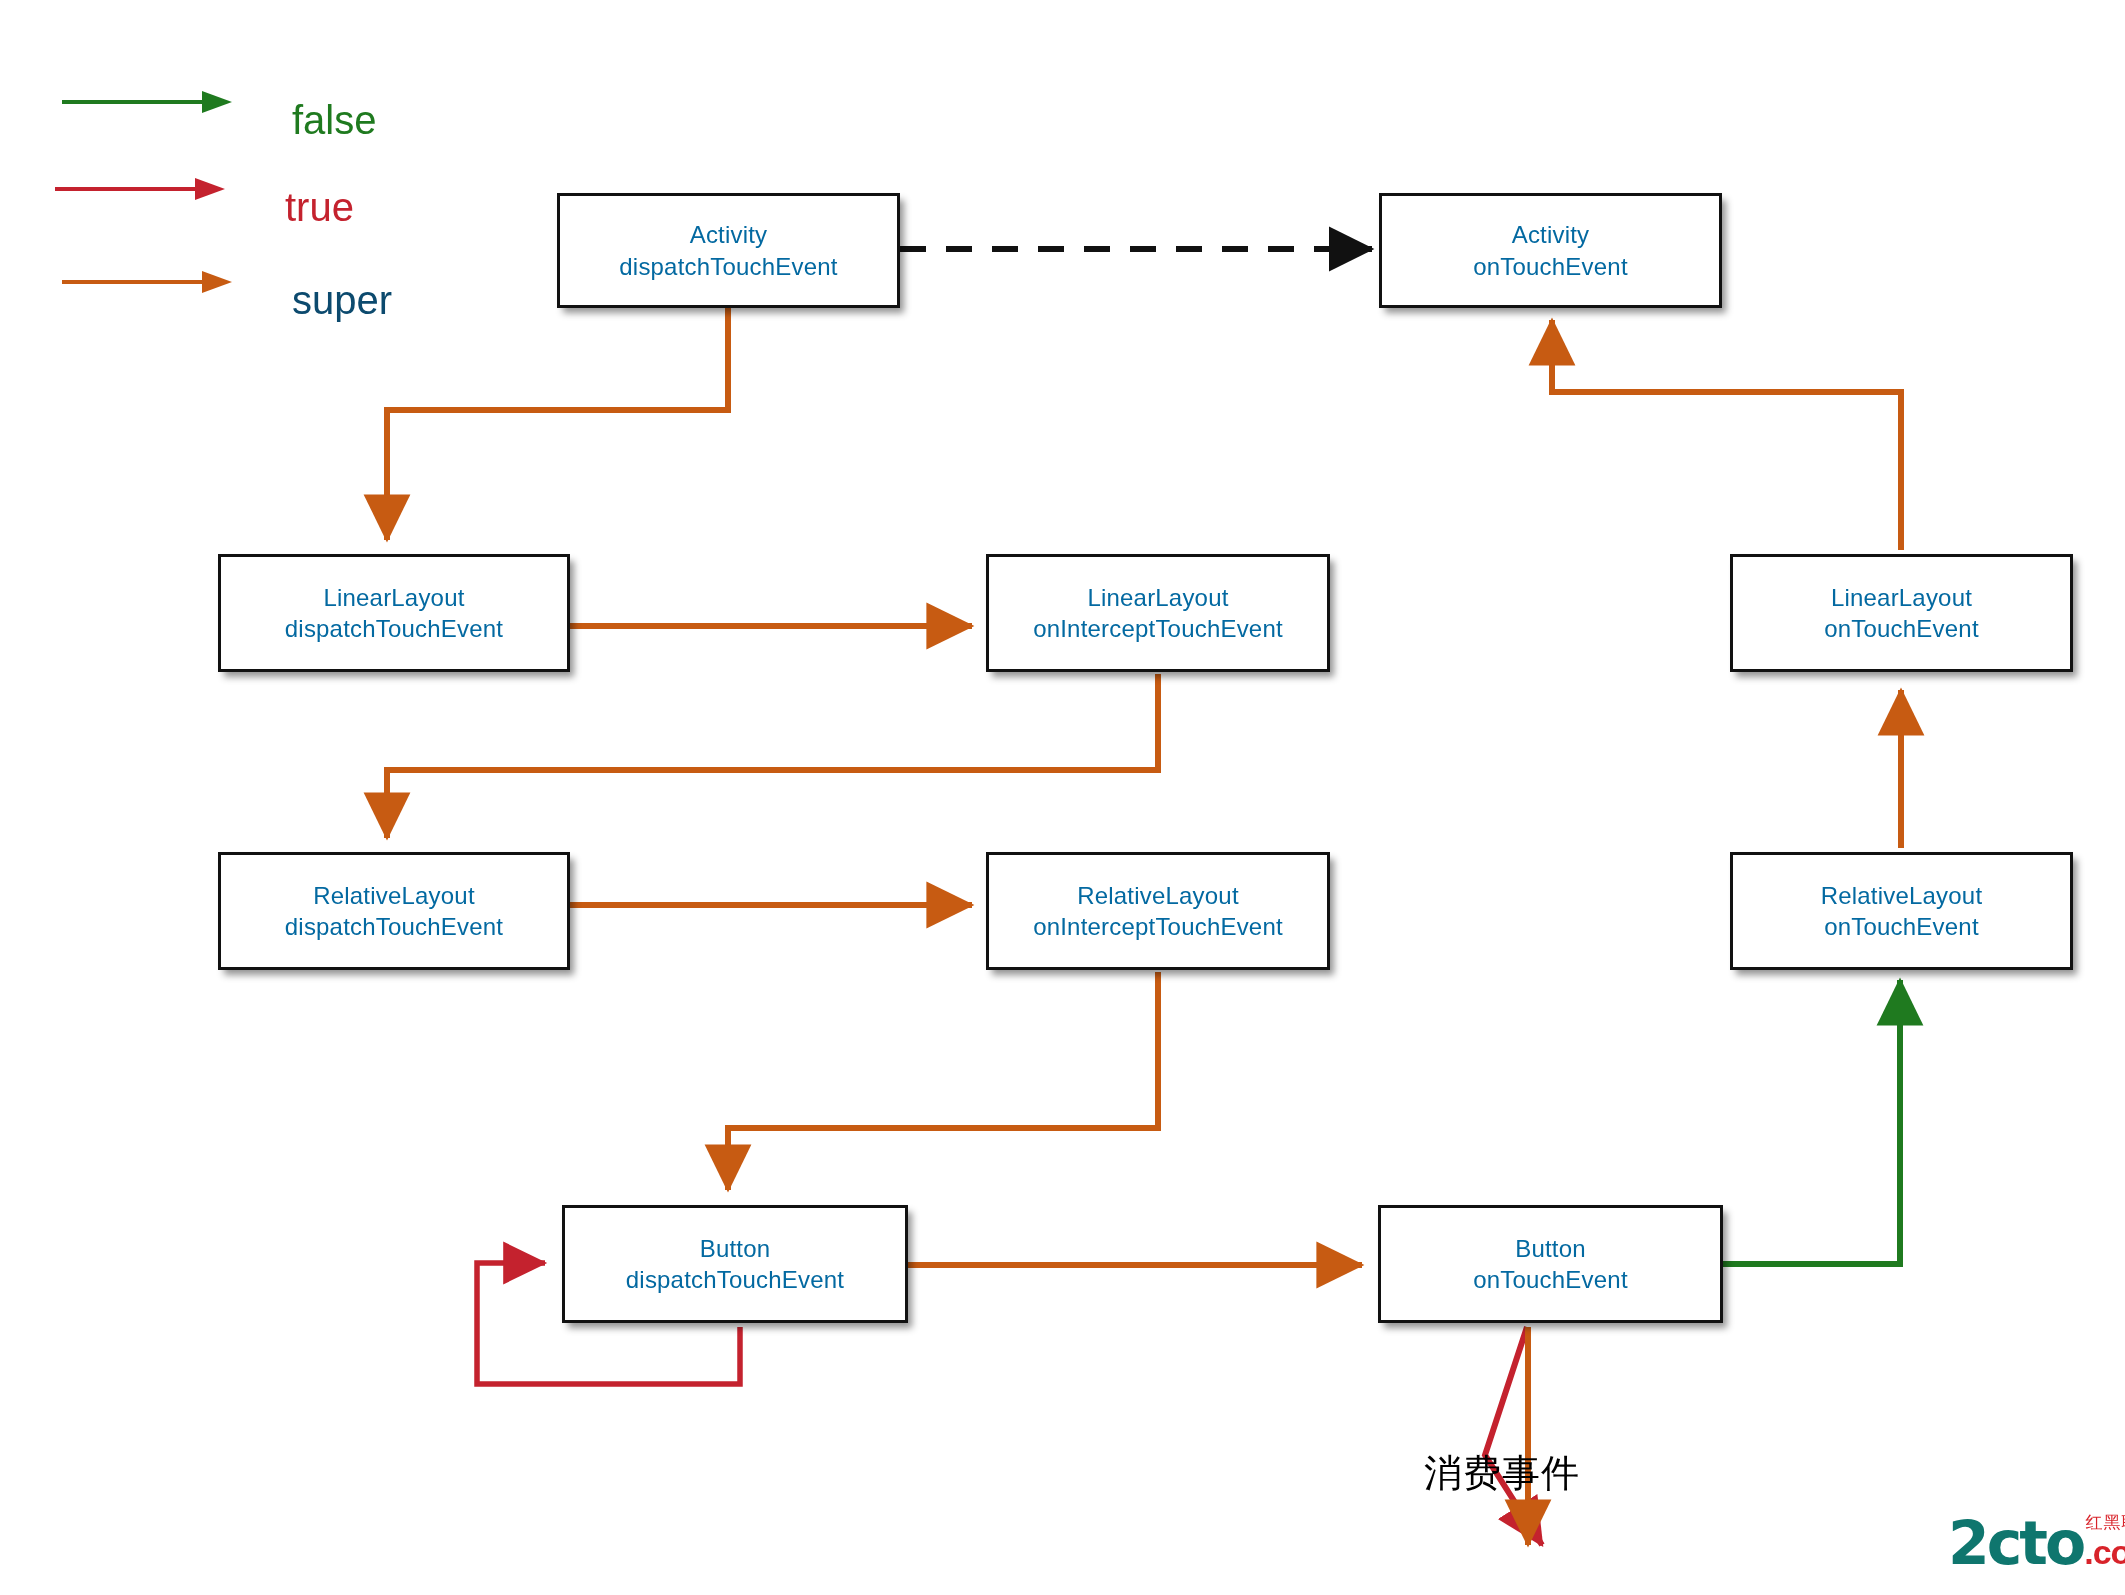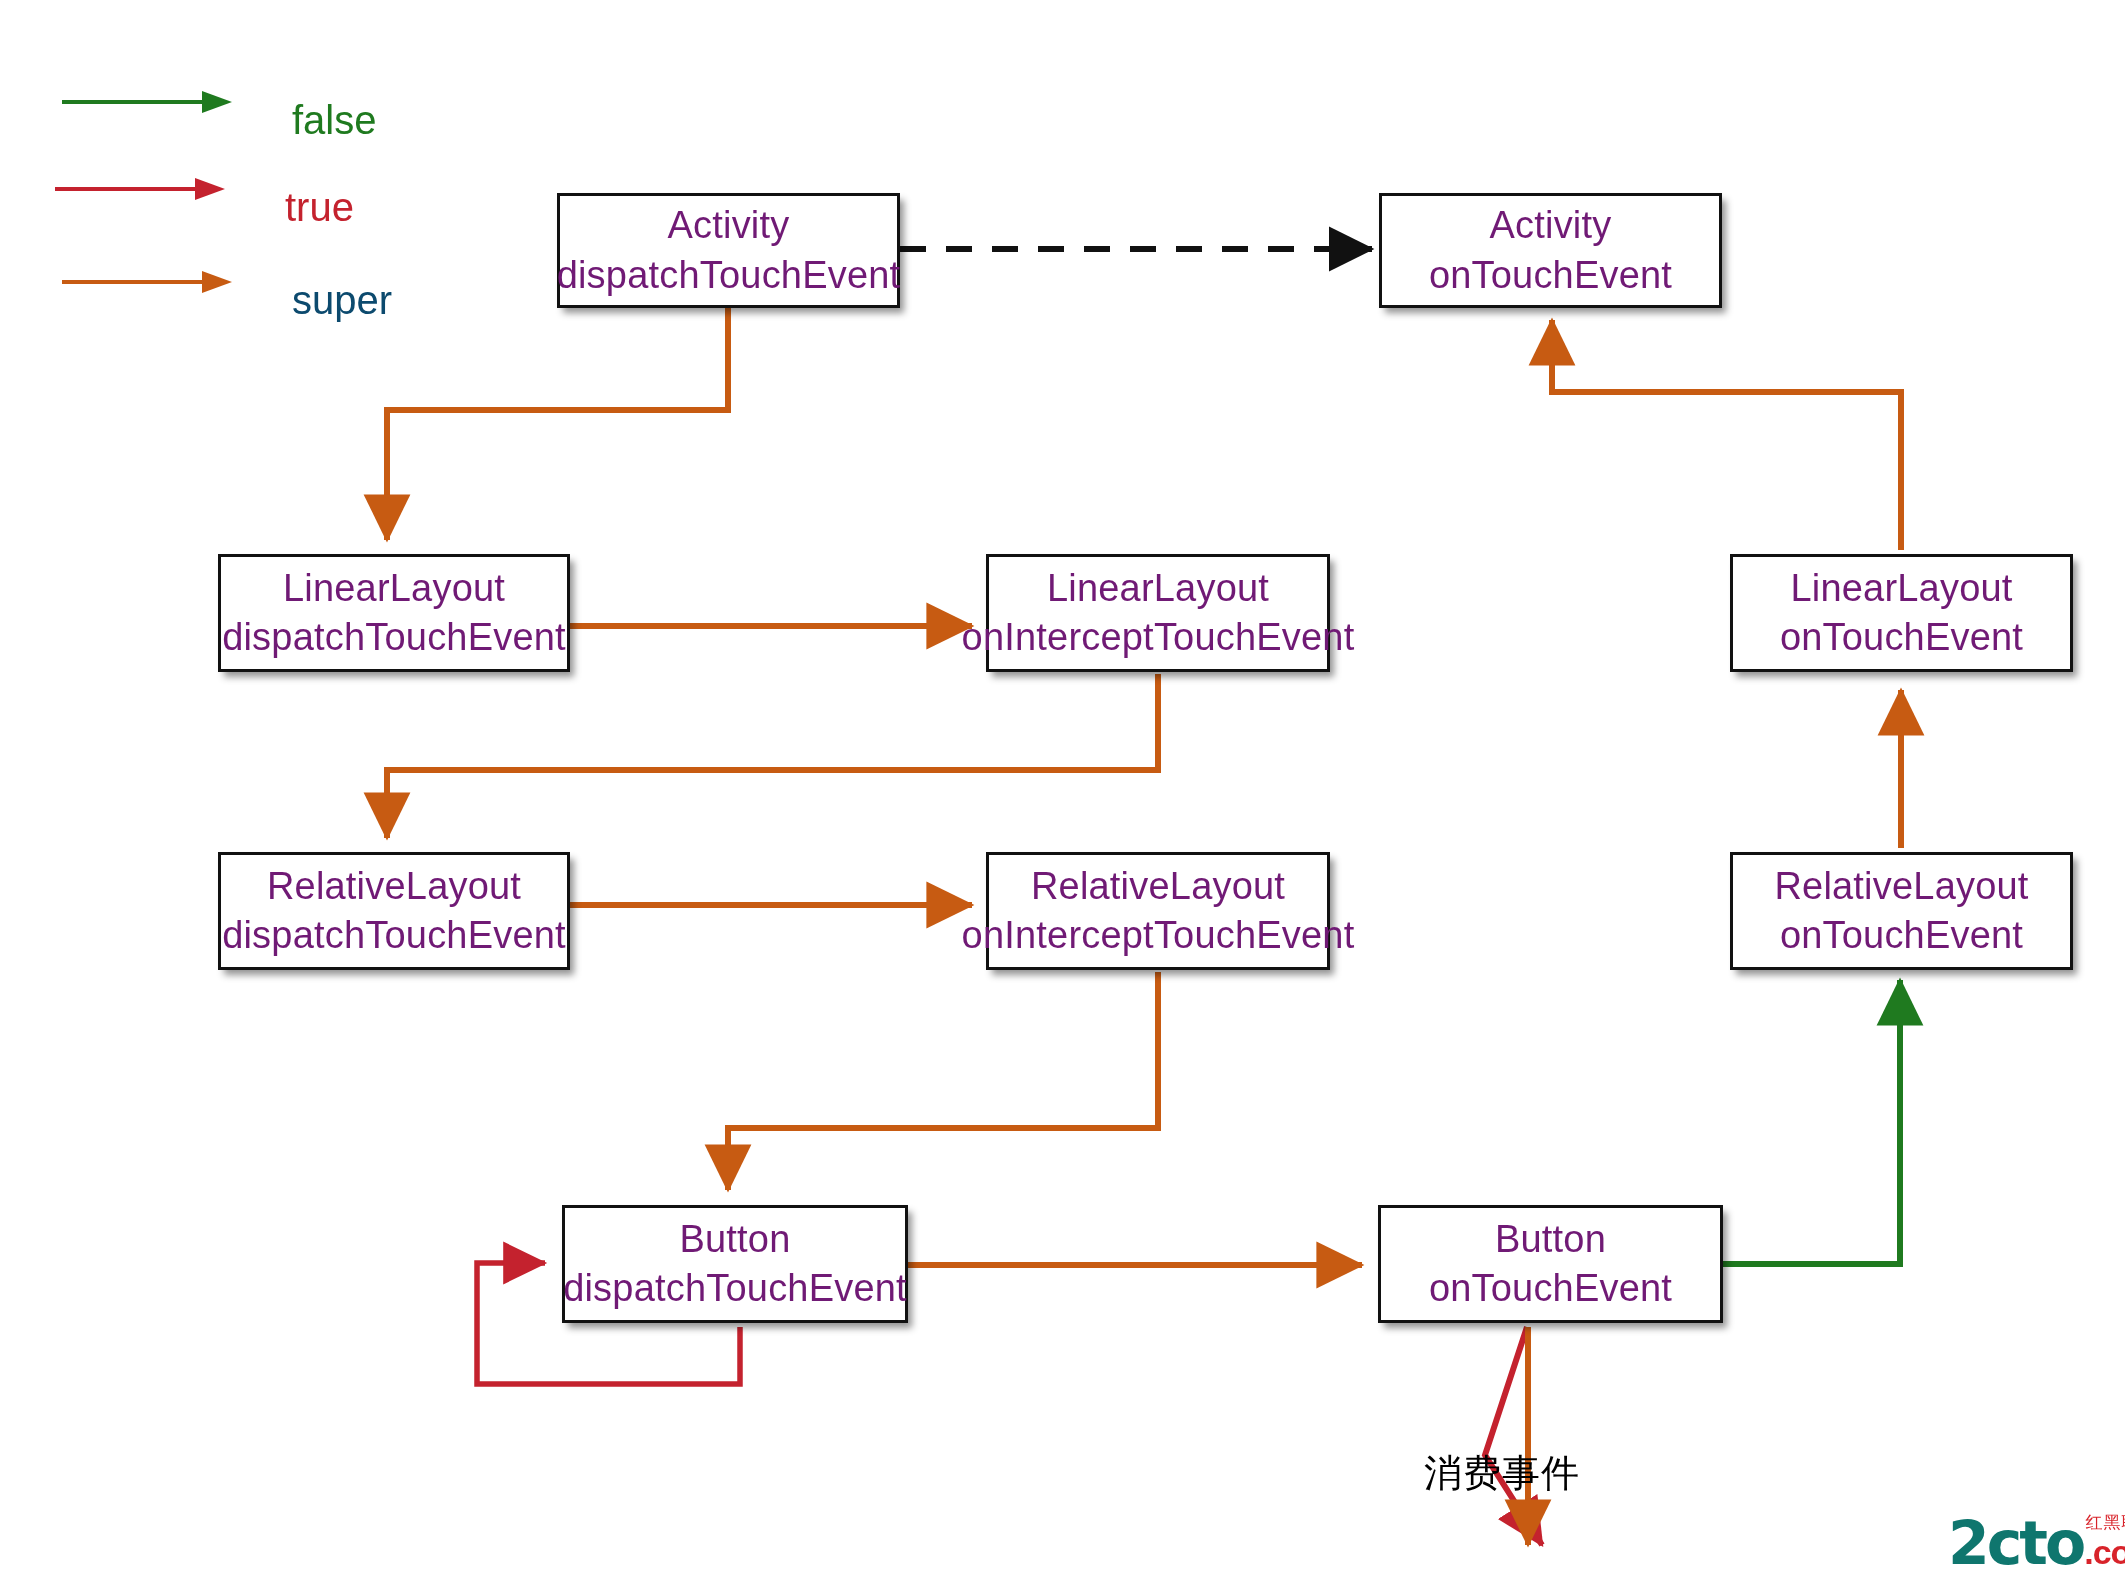--- a/index.html
+++ b/index.html
@@ -31,22 +31,22 @@
   .node {
     position: absolute;
     box-sizing: border-box;
     background: #ffffff;
     border: 3px solid #111111;
     display: flex;
     flex-direction: column;
     align-items: center;
     justify-content: center;
     text-align: center;
-    color: #701a75;
-    font-size: 38px;
+    color: #0369a1;
+    font-size: 24px;
     line-height: 1.30;
     letter-spacing: 0.2px;
     box-shadow: 5px 6px 7px -1px rgba(0,0,0,0.42);
     z-index: 5;
   }
   .node .ln { display: block; white-space: nowrap; }
 
   
   .legend-row {
     position: absolute;

